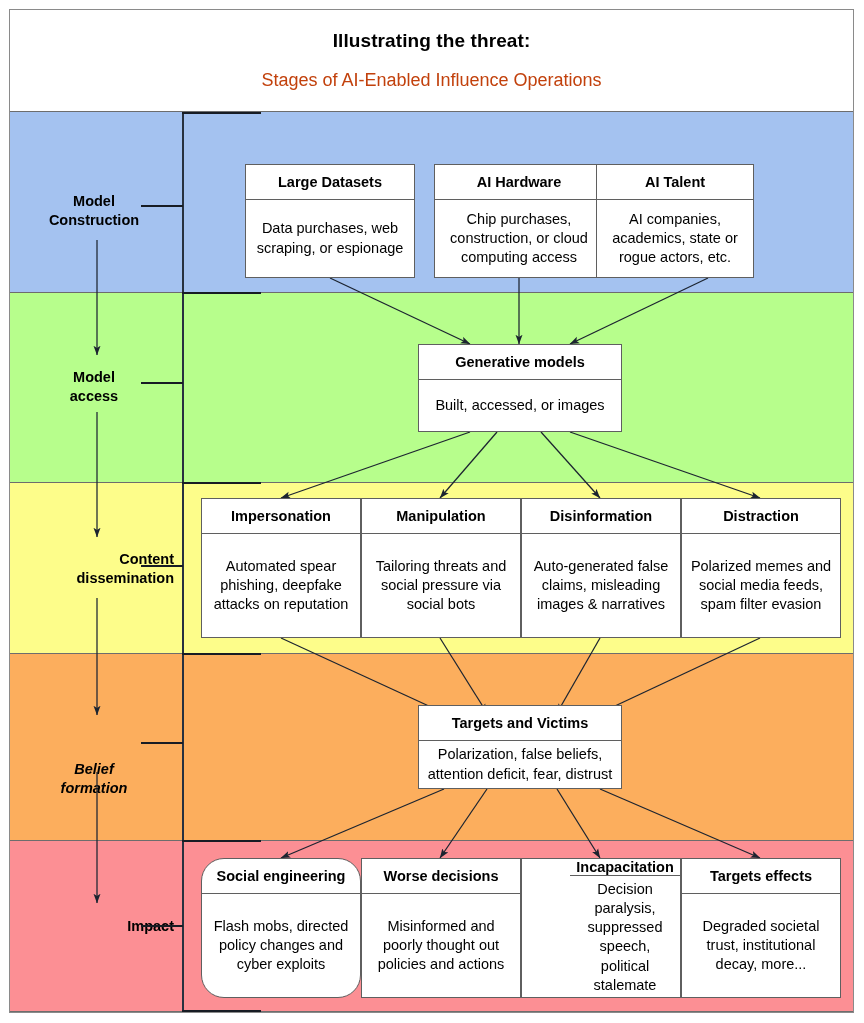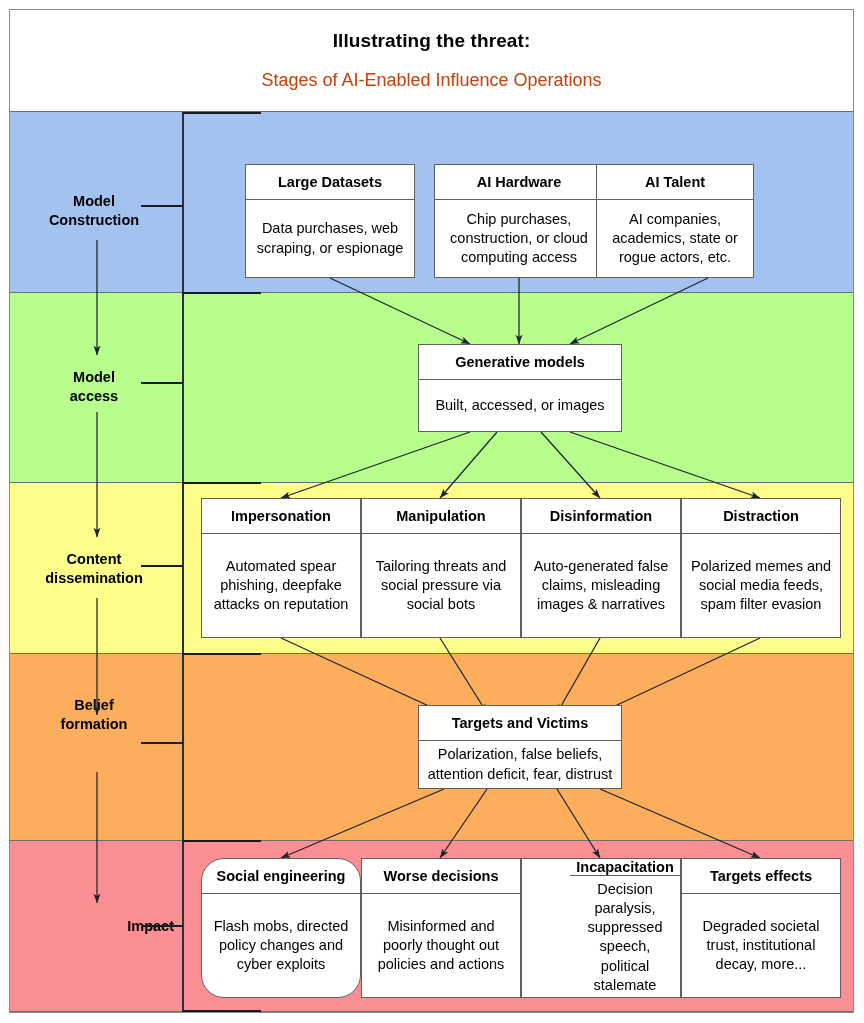--- a/index.html
+++ b/index.html
@@ -137,26 +137,26 @@
   <div class="stage-label" style="top:192px;">
     <div>Model</div>
     <div>Construction</div>
   </div>
 
   <div class="stage-label" style="top:368px;">
     <div>Model</div>
     <div>access</div>
   </div>
 
-  <div class="stage-label" style="top:550px;">
+  <div class="stage-label" style="top:550px;text-align:right;">
     <div>Content</div>
     <div>dissemination</div>
   </div>
 
-  <div class="stage-label" style="top:696px;">
+  <div class="stage-label" style="top:760px;font-style:italic;">
     <div>Belief</div>
     <div>formation</div>
   </div>
 
   <div class="stage-label" style="top:917px;text-align:right;">
     <div>Impact</div>
   </div>
 
   <div id="spine"></div>
 

